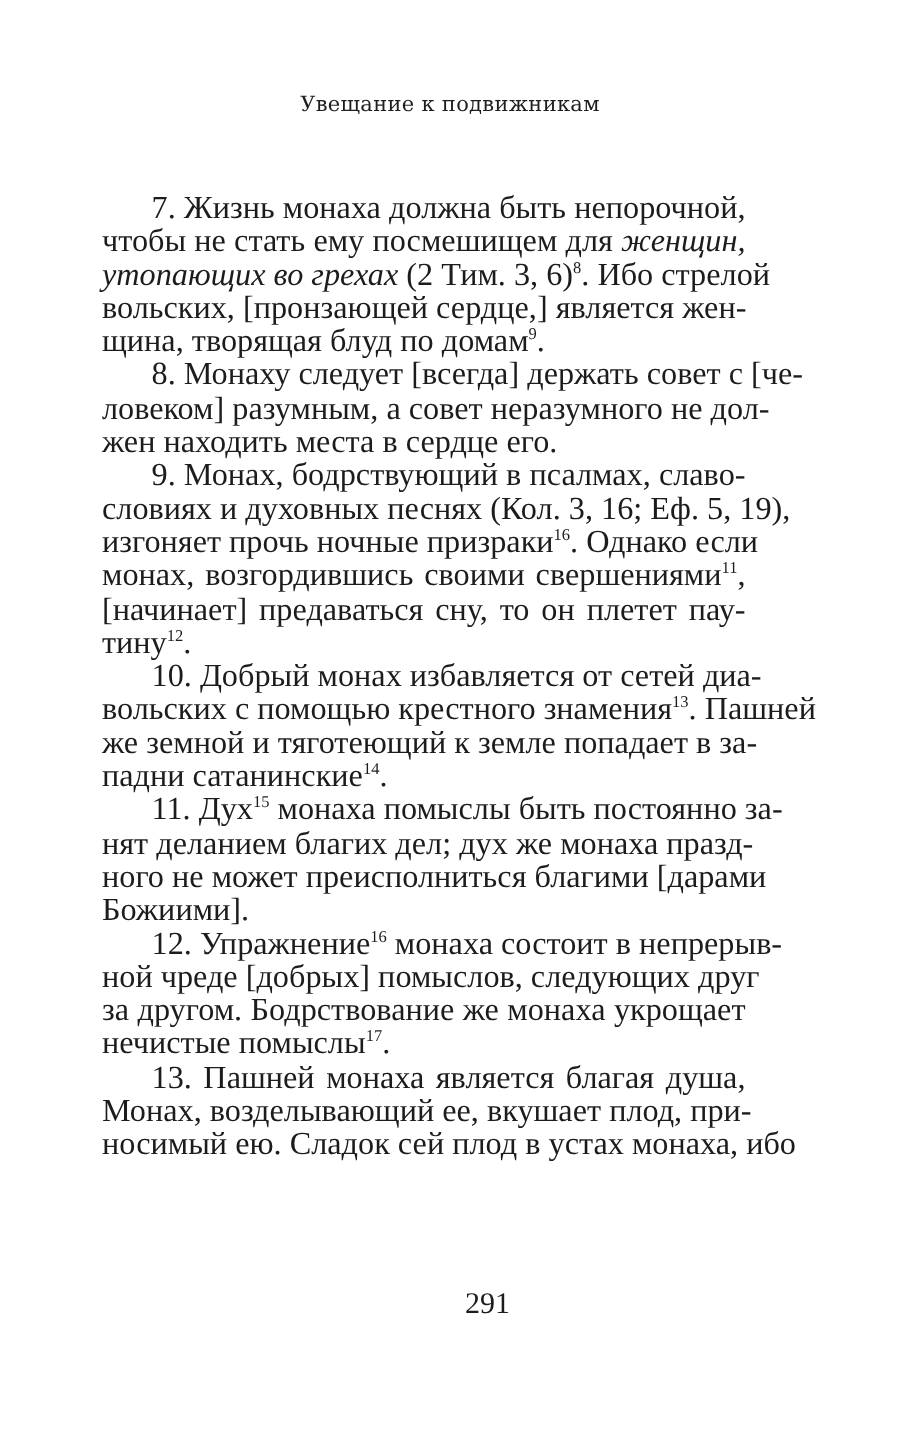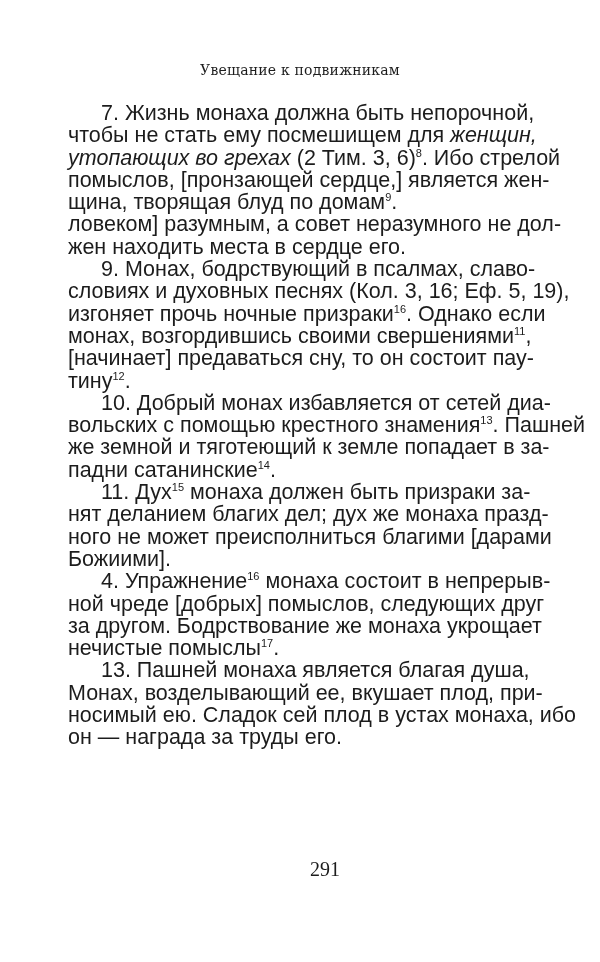--- a/index.html
+++ b/index.html
@@ -3,22 +3,22 @@
 <meta charset="utf-8">
 <style>
   html, body { margin: 0; padding: 0; background: #ffffff; }
   body { width: 600px; height: 962px; position: relative; overflow: hidden; }
   .page { position: absolute; left: 0; top: 0; width: 600px; height: 962px; background: #ffffff; color: #1a1a1a; }
   .running-head {
     position: absolute; top: 62px; left: 0; width: 600px; text-align: center;
     font-family: "DejaVu Serif", serif; font-size: 14px; letter-spacing: 0.2px; color: #1e1e1e;
   }
   .body-text {
-    position: absolute; left: 68px; top: 102px; width: 429px;
-    font-family: Liberation Sans, sans-serif; font-size: 21.5px; line-height: 22.3px; color: #1c1c1c;
+    position: absolute; left: 68px; top: 127px; width: 429px;
+    font-family: Liberation Serif, serif; font-size: 21.5px; line-height: 22.3px; color: #1c1c1c;
   }
   .line { display: block; white-space: nowrap; text-align: justify; text-align-last: justify; height: 22.3px; }
   .line.last { text-align-last: left; }
   .line.indent { padding-left: 33px; }
   .it { font-style: italic; }
   sup { font-size: 11px; line-height: 0; vertical-align: 0; position: relative; top: -8px; }
   .folio {
     position: absolute; top: 858px; left: 0; width: 600px; text-align: center;
     font-family: "Liberation Serif", serif; font-size: 20px; color: #1c1c1c; padding-left: 25px;
   }
@@ -26,54 +26,54 @@
 </head>
 <body>
 
 <div class="page">
   <div class="running-head">Увещание к подвижникам</div>
   <div class="body-text" id="body-text">
       <div>
         <span class="line indent"><span>7. Жизнь монаха должна быть непорочной,</span></span>
         <span class="line"><span>чтобы не стать ему посмешищем для </span><span class="it">женщин,</span></span>
         <span class="line"><span class="it">утопающих во грехах</span><span> (2 Тим. 3, 6)</span><sup>8</sup><span>. Ибо стрелой</span></span>
-        <span class="line"><span>помыслов, [пронзающей сердце,] является жен-</span></span>
+        <span class="line"><span>вольских, [пронзающей сердце,] является жен-</span></span>
         <span class="line last"><span>щина, творящая блуд по домам</span><sup>9</sup><span>.</span></span>
       </div>
       <div>
+        <span class="line indent"><span>8. Монаху следует [всегда] держать совет с [че-</span></span>
         <span class="line"><span>ловеком] разумным, а совет неразумного не дол-</span></span>
         <span class="line last"><span>жен находить места в сердце его.</span></span>
       </div>
       <div>
         <span class="line indent"><span>9. Монах, бодрствующий в псалмах, славо-</span></span>
         <span class="line"><span>словиях и духовных песнях (Кол. 3, 16; Еф. 5, 19),</span></span>
         <span class="line"><span>изгоняет прочь ночные призраки</span><sup>16</sup><span>. Однако если</span></span>
         <span class="line"><span>монах, возгордившись своими свершениями</span><sup>11</sup><span>,</span></span>
-        <span class="line"><span>[начинает] предаваться сну, то он состоит пау-</span></span>
+        <span class="line"><span>[начинает] предаваться сну, то он плетет пау-</span></span>
         <span class="line last"><span>тину</span><sup>12</sup><span>.</span></span>
       </div>
       <div>
         <span class="line indent"><span>10. Добрый монах избавляется от сетей диа-</span></span>
         <span class="line"><span>вольских с помощью крестного знамения</span><sup>13</sup><span>. Пашней</span></span>
         <span class="line"><span>же земной и тяготеющий к земле попадает в за-</span></span>
         <span class="line last"><span>падни сатанинские</span><sup>14</sup><span>.</span></span>
       </div>
       <div>
-        <span class="line indent"><span>11. Дух</span><sup>15</sup><span> монаха должен быть призраки за-</span></span>
+        <span class="line indent"><span>11. Дух</span><sup>15</sup><span> монаха помыслы быть постоянно за-</span></span>
         <span class="line"><span>нят деланием благих дел; дух же монаха празд-</span></span>
         <span class="line"><span>ного не может преисполниться благими [дарами</span></span>
         <span class="line last"><span>Божиими].</span></span>
       </div>
       <div>
-        <span class="line indent"><span>4. Упражнение</span><sup>16</sup><span> монаха состоит в непрерыв-</span></span>
+        <span class="line indent"><span>12. Упражнение</span><sup>16</sup><span> монаха состоит в непрерыв-</span></span>
         <span class="line"><span>ной чреде [добрых] помыслов, следующих друг</span></span>
         <span class="line"><span>за другом. Бодрствование же монаха укрощает</span></span>
         <span class="line last"><span>нечистые помыслы</span><sup>17</sup><span>.</span></span>
       </div>
       <div>
         <span class="line indent"><span>13. Пашней монаха является благая душа,</span></span>
         <span class="line"><span>Монах, возделывающий ее, вкушает плод, при-</span></span>
         <span class="line"><span>носимый ею. Сладок сей плод в устах монаха, ибо</span></span>
-        <span class="line last"><span>он — награда за труды его.</span></span>
       </div>
     </div>
   <div class="folio">291</div>
 </div>
 
 </body></html>

